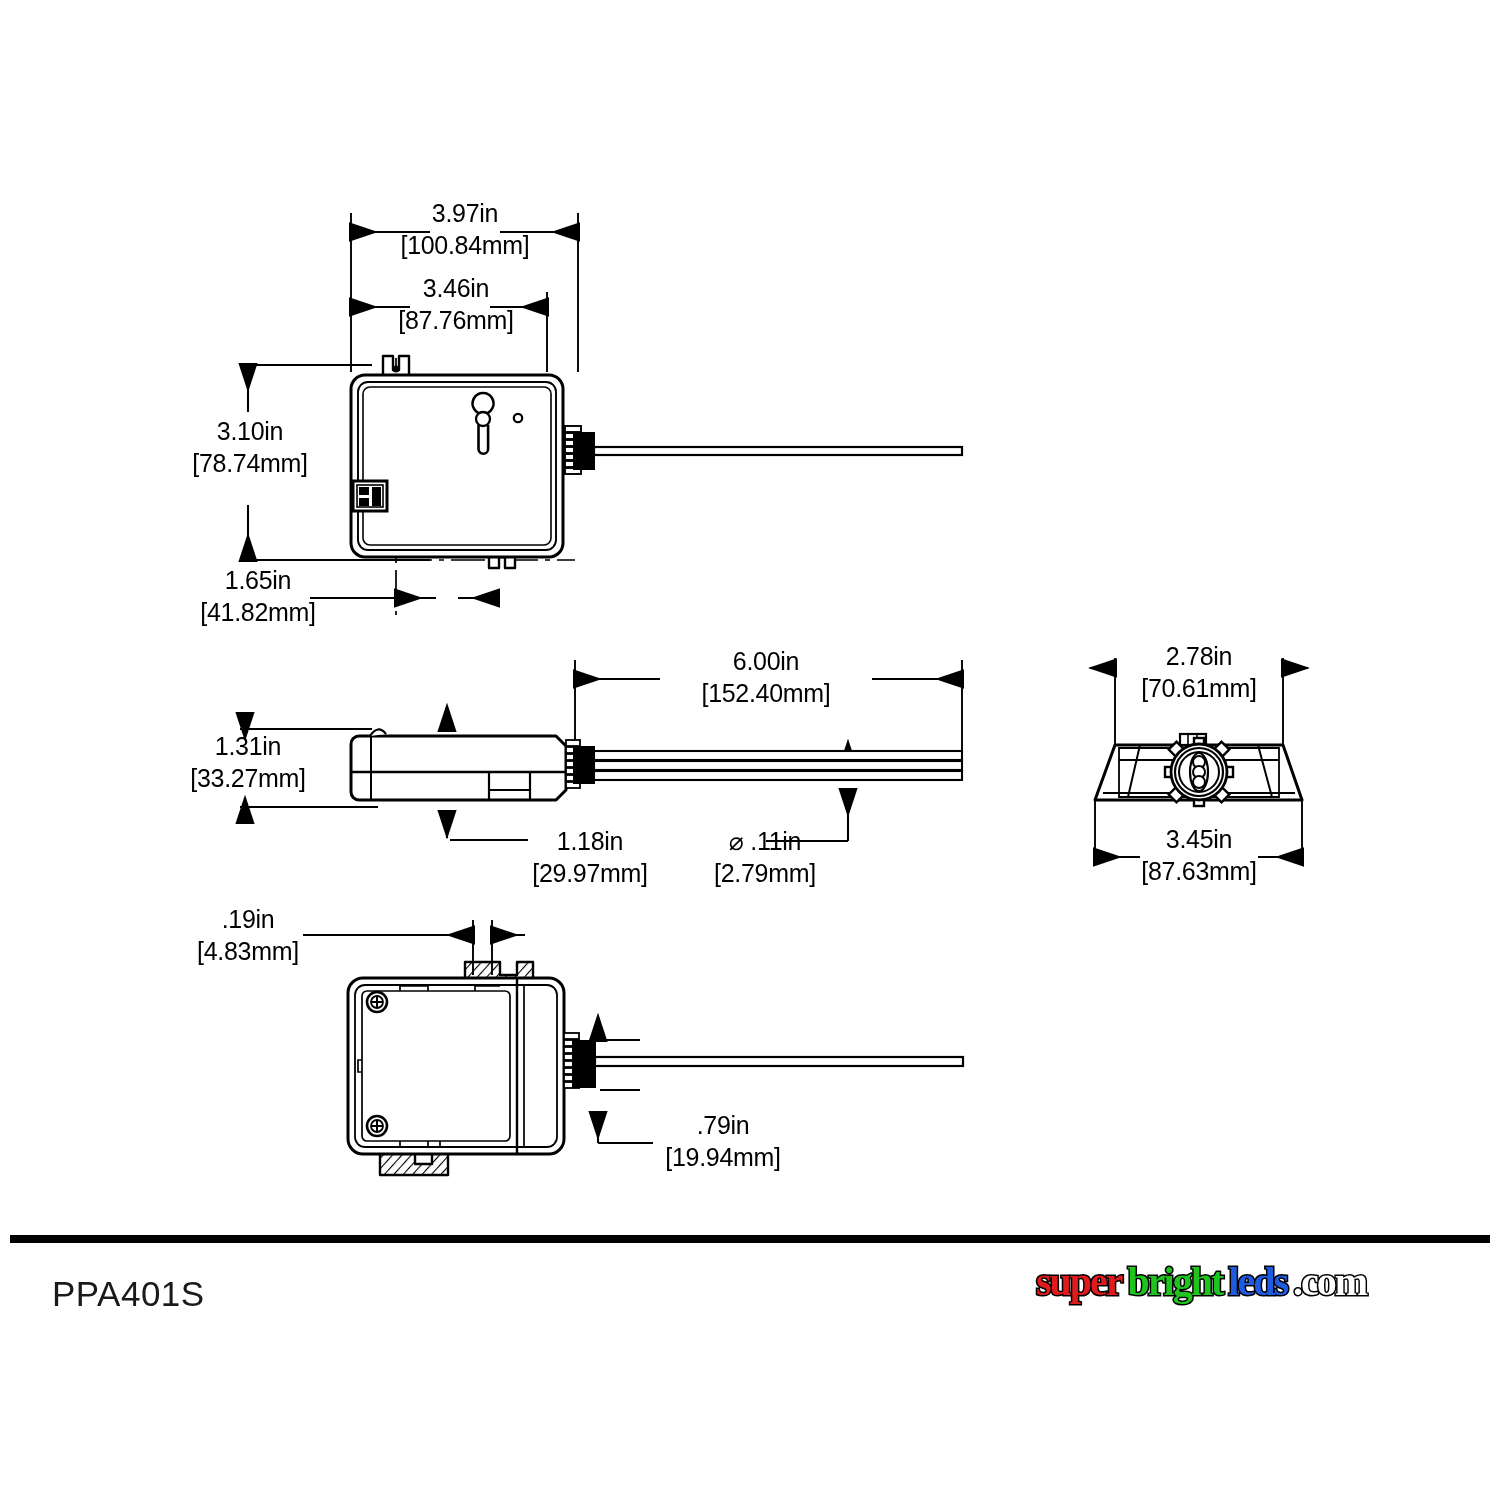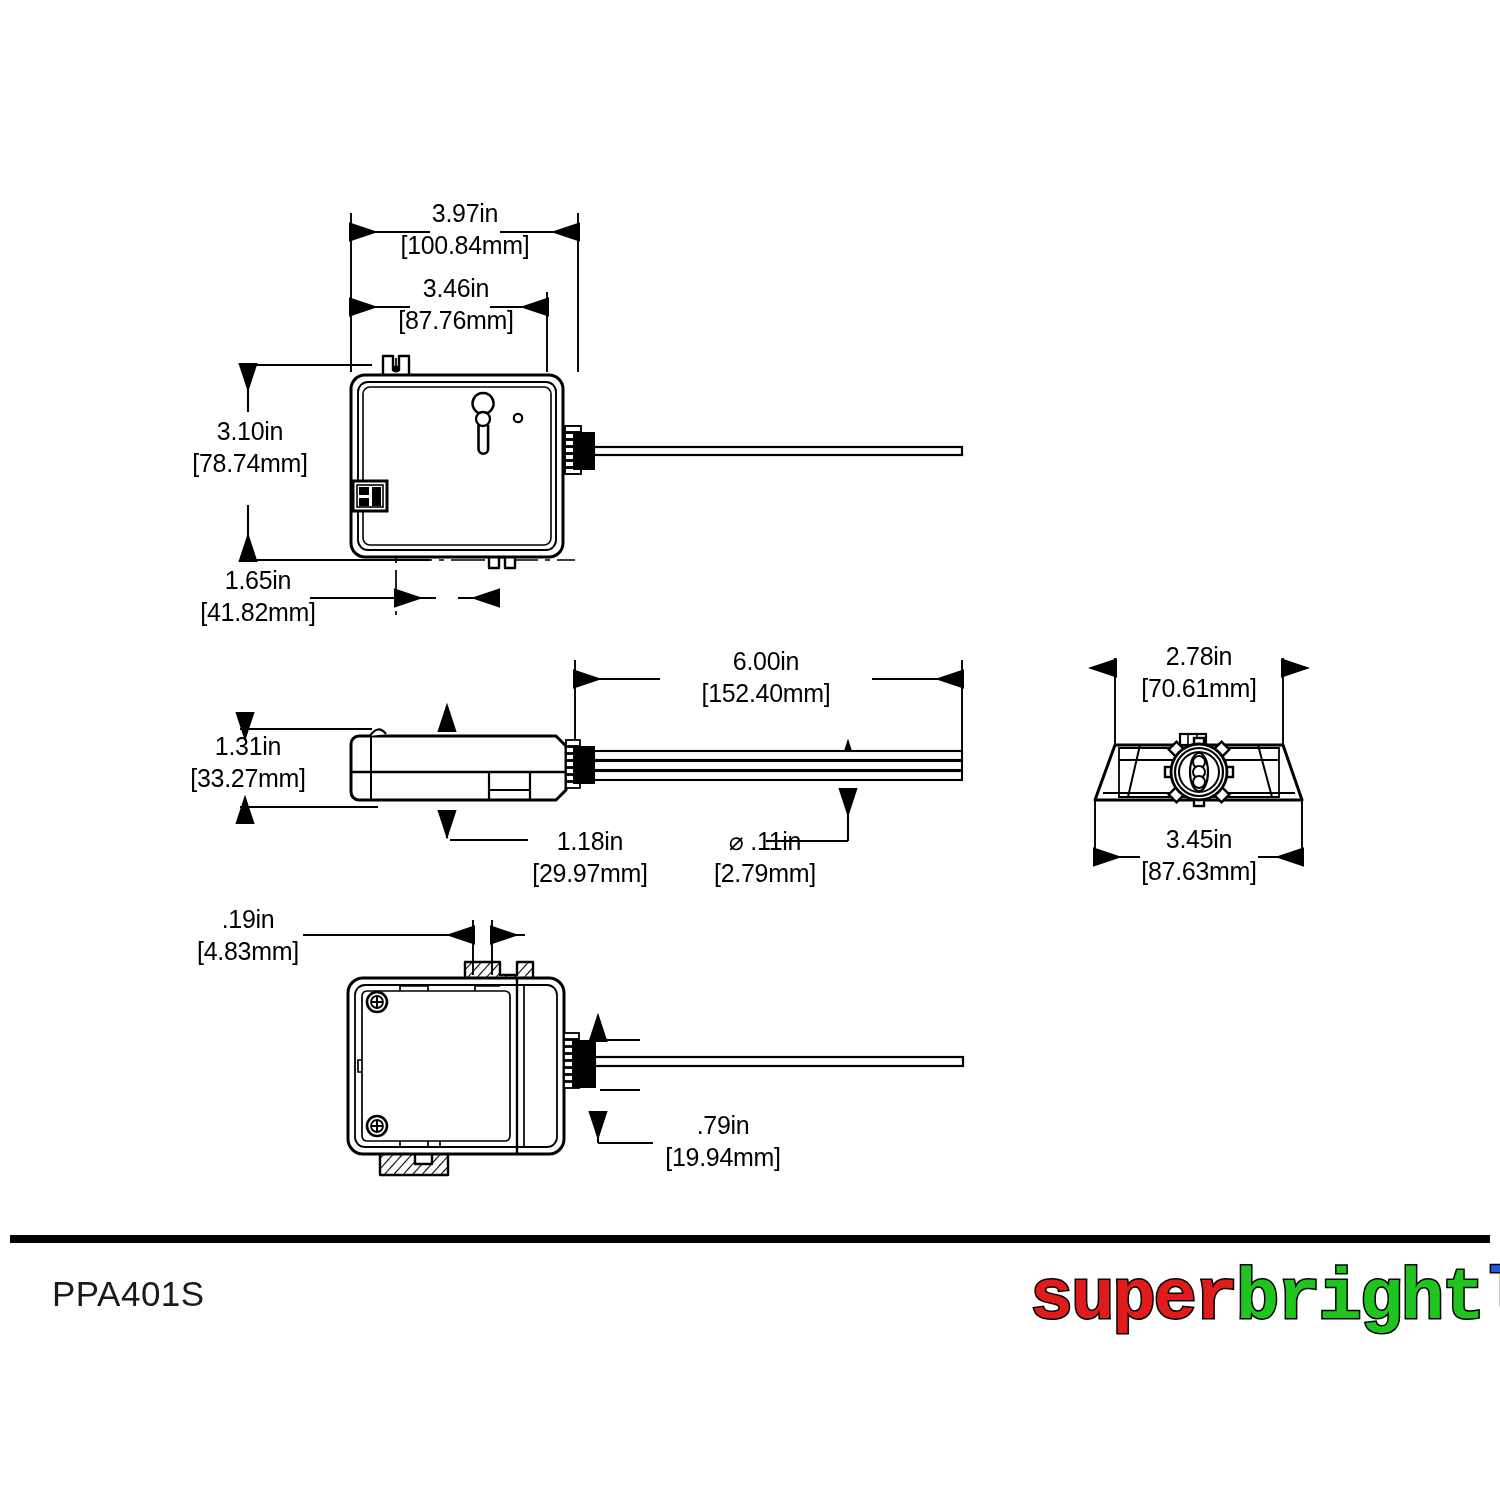--- a/index.html
+++ b/index.html
@@ -33,24 +33,25 @@
     text-anchor: middle;
     letter-spacing: -0.3px;
   }
   .partnum {
     font-family: "Liberation Sans", sans-serif;
     font-size: 35px;
     fill: #1a1a1a;
     letter-spacing: 0.5px;
   }
   .logotext {
-    font-family: Liberation Mono, monospace;
+    font-family: Liberation Serif, serif;
     font-weight: bold;
-    font-size: 72px;
+    font-size: 40px;
     letter-spacing: -2px;
+    margin-left: 6px;
   }
 </style>
 </head>
 <body>
 
 <div id="sheet">
 <svg viewBox="0 0 1500 1500" xmlns="http://www.w3.org/2000/svg">
   <defs>
     <marker id="arrIn" markerWidth="14" markerHeight="10" refX="13" refY="5" orient="auto">
       <path d="M0,5 L14,0.4 L14,9.6 Z" fill="#000"></path>

